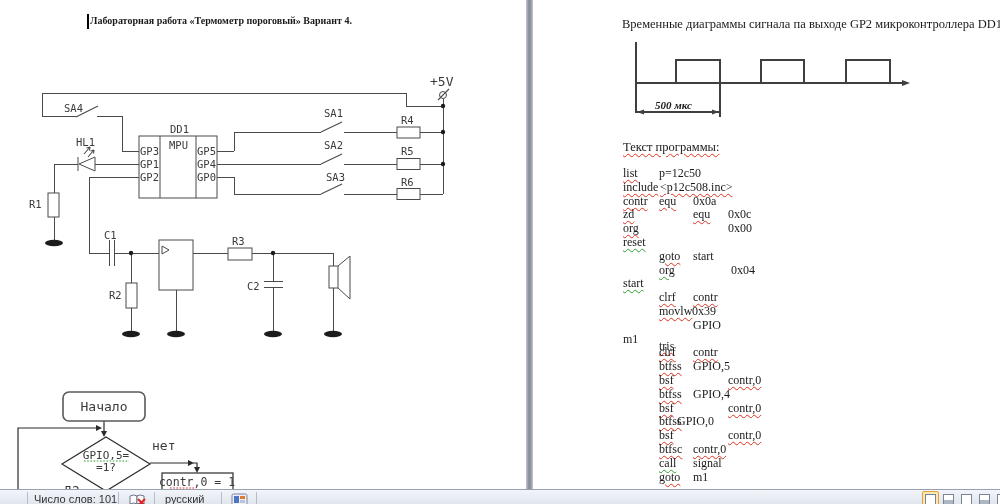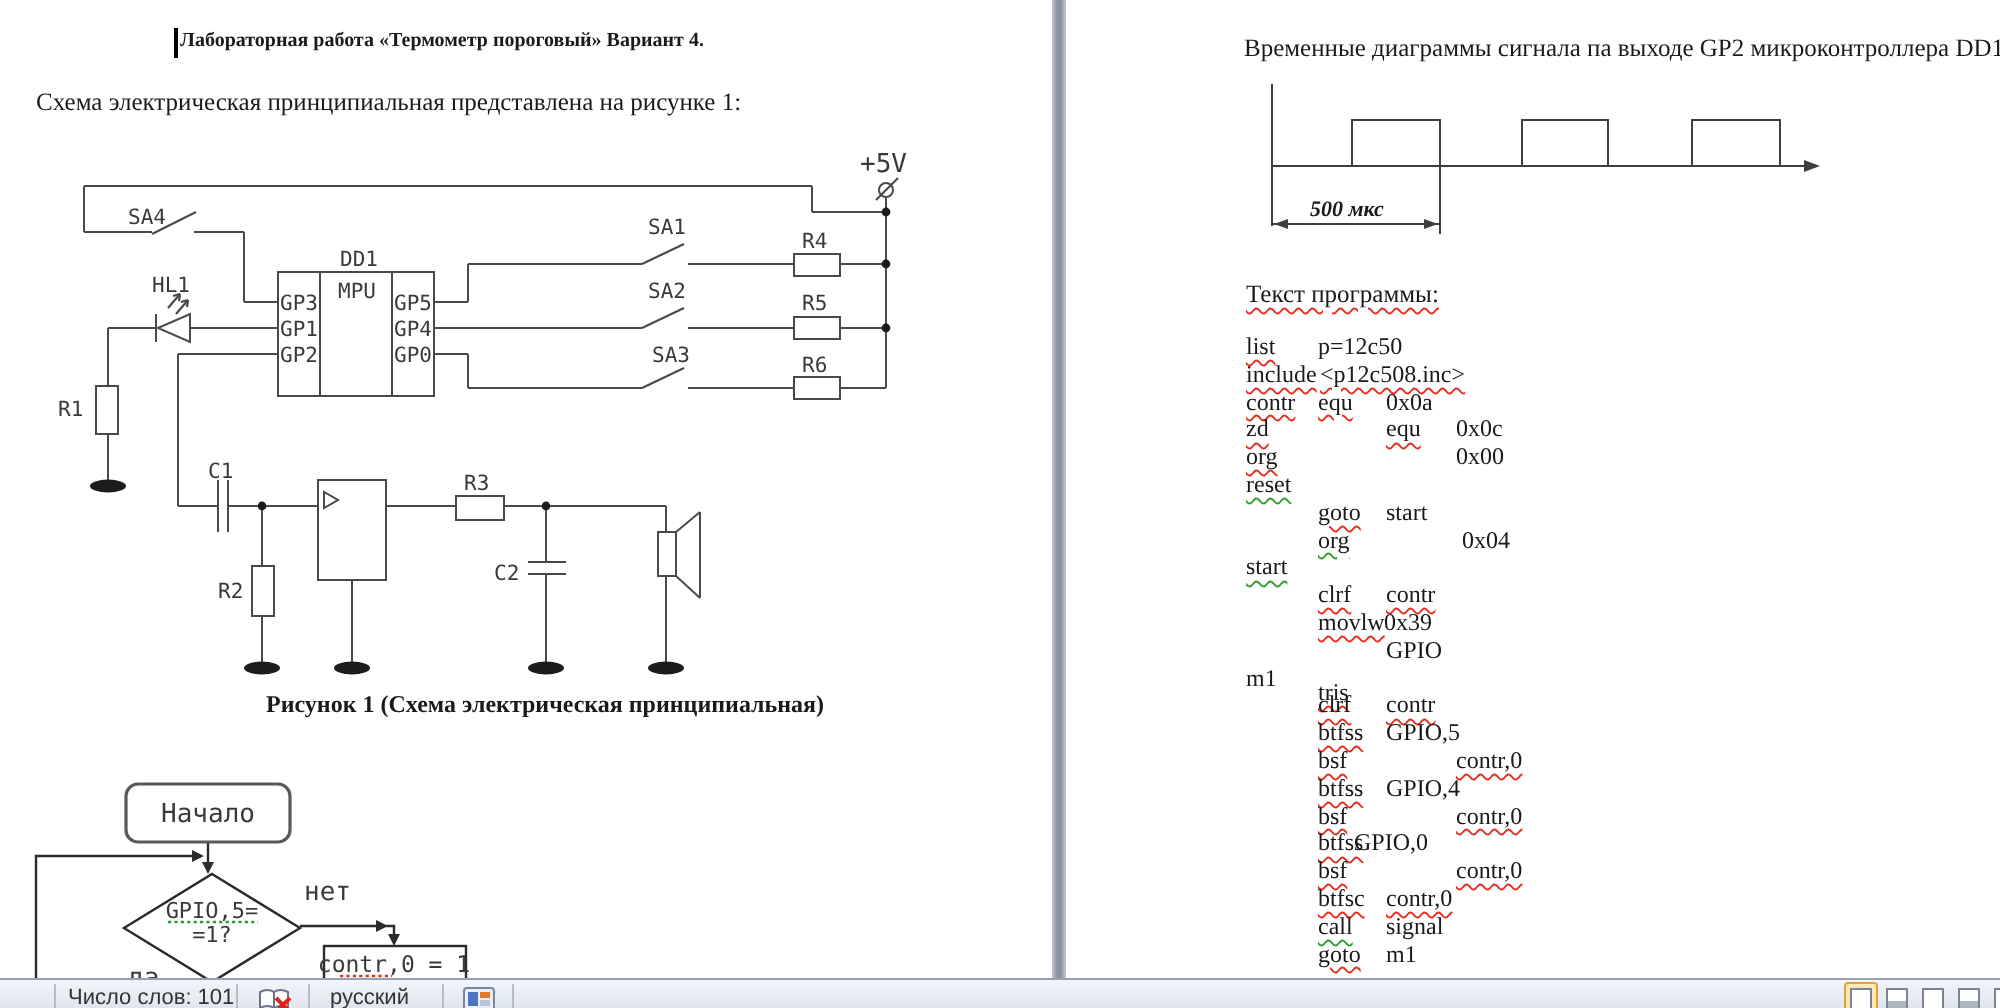--- a/index.html
+++ b/index.html
@@ -37,21 +37,20 @@
 </style>
 </head>
 <body>
 
 <div class="page" id="page-left">
 
   <div class="abs" style="left:87px;top:14px;width:1.5px;height:15px;background:#000"></div>
 
   <div class="abs doc-title" style="left:90px;top:15px">Лабораторная работа «Термометр пороговый» Вариант 4.</div>
 
-  <div class="abs doc-text" style="left:18px;top:44px">Схема электрическая принципиальная представлена на рисунке 1:</div>
 
   <svg width="526" height="504" viewBox="0 0 526 504">
 
     <g stroke="#4a4a4a" stroke-width="1" fill="none" shape-rendering="crispEdges">
       <path d="M42,93 H406 M406,93 V106 M406,106 H441 M42,93 V116 M42,116 H76 M97,116 H122 M122,116 V151 M122,151 H139"></path>
       <path d="M95,164 H139 M54,164 H78 M54,164 V193 M54,217 V240"></path>
       <path d="M139,177 H89 M89,177 V253 M89,253 H109 M114,253 H159"></path>
       <path d="M109,240 V266 M114,240 V266"></path>
       <path d="M131,253 V283 M131,308 V331"></path>
       <path d="M176,290 V331"></path>
@@ -149,21 +148,20 @@
       <text x="106" y="459" font-size="11" text-anchor="middle">GPIO,5=</text>
       <text x="106" y="471" font-size="11" text-anchor="middle">=1?</text>
       <text x="152" y="450" font-size="13">нет</text>
       <text x="64" y="493" font-size="13">да</text>
       <text x="197" y="486" font-size="11.5" text-anchor="middle">contr,0 = 1</text>
     </g>
     <path d="M84,461 H129" stroke="#2f9e2f" stroke-width="1.2" stroke-dasharray="1.6 1.6"></path>
     <path d="M170,488 H196" stroke="#e03020" stroke-width="1.2" stroke-dasharray="1.6 1.6"></path>
   </svg>
 
-  <div class="abs caption" style="left:133px;top:345px">Рисунок 1 (Схема электрическая принципиальная)</div>
 
 </div>
 
 <div id="divider"></div>
 
 <div class="page" id="page-right">
 
   <div class="abs doc-text" style="left:89px;top:17px">Временные диаграммы сигнала па выходе GP2 микроконтроллера DD1:</div>
 
   <svg width="467" height="140" viewBox="0 0 467 140">

